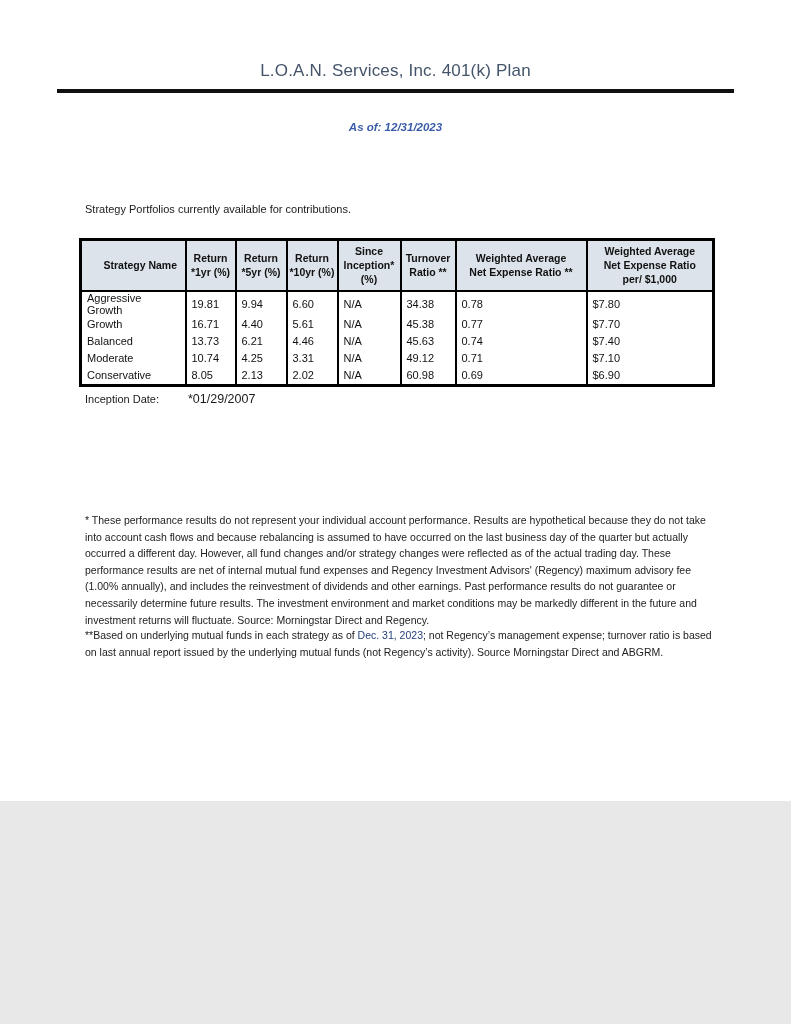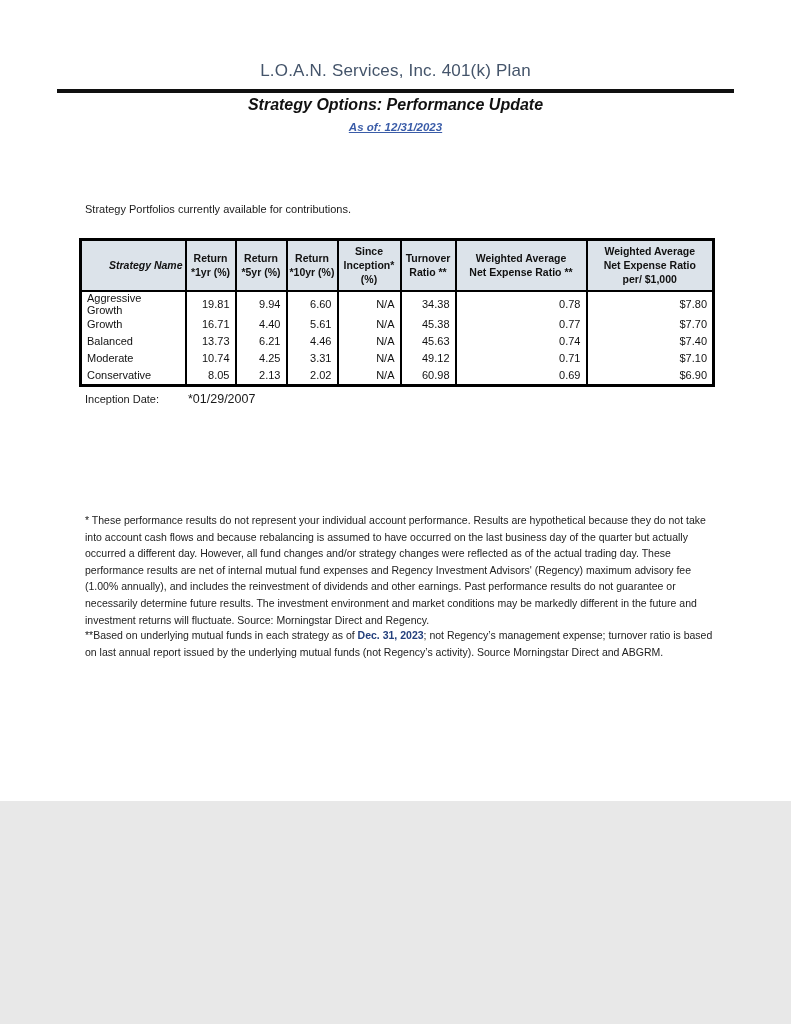--- a/index.html
+++ b/index.html
@@ -15,57 +15,57 @@
   .title-rule {
     position:absolute; top:89px; left:57px; width:677px; height:4px;
     background:#101010;
   }
   .doc-subtitle {
     position:absolute; top:96px; left:0; width:100%;
     text-align:center; font-size:16px; font-weight:bold; font-style:italic; color:#111;
   }
   .doc-asof {
     position:absolute; top:121px; left:0; width:100%;
-    text-align:center; font-size:11.5px; font-weight:bold; font-style:italic; color:#3a5ca8;text-decoration:underline;
+    text-align:center; font-size:11.5px; font-weight:bold; font-style:italic; color:#3a5ca8;
   }
   .intro-line {
     position:absolute; top:203px; left:85px; font-size:11px;
   }
   .perf-table {
     position:absolute; top:238px; left:79px; width:633px;
     border-collapse:collapse; table-layout:fixed;
     border:3px solid #000;
   }
   .perf-table th {
     background:#dce3ea; border:2px solid #000;
     font-size:10.5px; font-weight:bold; text-align:center; vertical-align:middle;
     white-space:pre-line; padding:3px 2px; line-height:1.35; color:#111;
   }
-  .perf-table th.col-name { text-align:right; padding-left:16px;font-style:italic; }
+  .perf-table th.col-name { text-align:center; padding-left:16px; }
   .perf-table td {
     border-left:2px solid #000; border-right:2px solid #000;
     border-top:none; border-bottom:none;
-    font-size:11px; height:17px; padding:0 5px; text-align:right; color:#111;
+    font-size:11px; height:17px; padding:0 5px; text-align:left; color:#111;
   }
   .perf-table td.cell-name { text-align:left; }
   .perf-table tbody tr:first-child td { border-top:2px solid #000; }
   .inception-row {
     position:absolute; top:392px; left:85px; display:flex; align-items:center;
   }
   .inception-label { font-size:11px; width:103px; }
   .inception-value { font-size:12.5px; }
   .footnote-1 {
     position:absolute; top:512px; left:85px; width:628px;
     font-size:10.5px; line-height:16.6px; color:#222;
   }
   .footnote-2 {
     position:absolute; top:627px; left:85px; width:628px;
     font-size:10.5px; line-height:16.6px; color:#222;
   }
-  .footnote-2 .date-hl { font-weight:bold; color:#24407c; }
+  .footnote-2 .date-hl { font-weight:normal; color:#24407c; }
   .logo {
     position:absolute; top:842px; left:538px; width:160px; height:80px;
   }
   .logo-swoosh { position:absolute; top:0; left:62px; width:92px; height:40px; }
   .logo-word {
     position:absolute; top:22px; left:4px;
     font-family:Liberation Sans, sans-serif; font-size:35px; color:#2b3e63;
     letter-spacing:0.5px; line-height:1;
   }
   .logo-tag {
@@ -77,21 +77,20 @@
     font-size:11px; font-style:italic; color:#a8a8a8;
   }
 </style>
 </head>
 <body>
 
 <div class="page">
 
   <div class="doc-title">L.O.A.N. Services, Inc. 401(k) Plan</div>
   <div class="title-rule"></div>
-  <div class="doc-subtitle">Strategy Options: Performance Update</div>
   <div class="doc-asof">As of: 12/31/2023</div>
 
   <div class="intro-line">Strategy Portfolios currently available for contributions.</div>
 
   <table class="perf-table">
     <colgroup>
       <col style="width:105px">
         <col style="width:50px">
         <col style="width:51px">
         <col style="width:51px">

